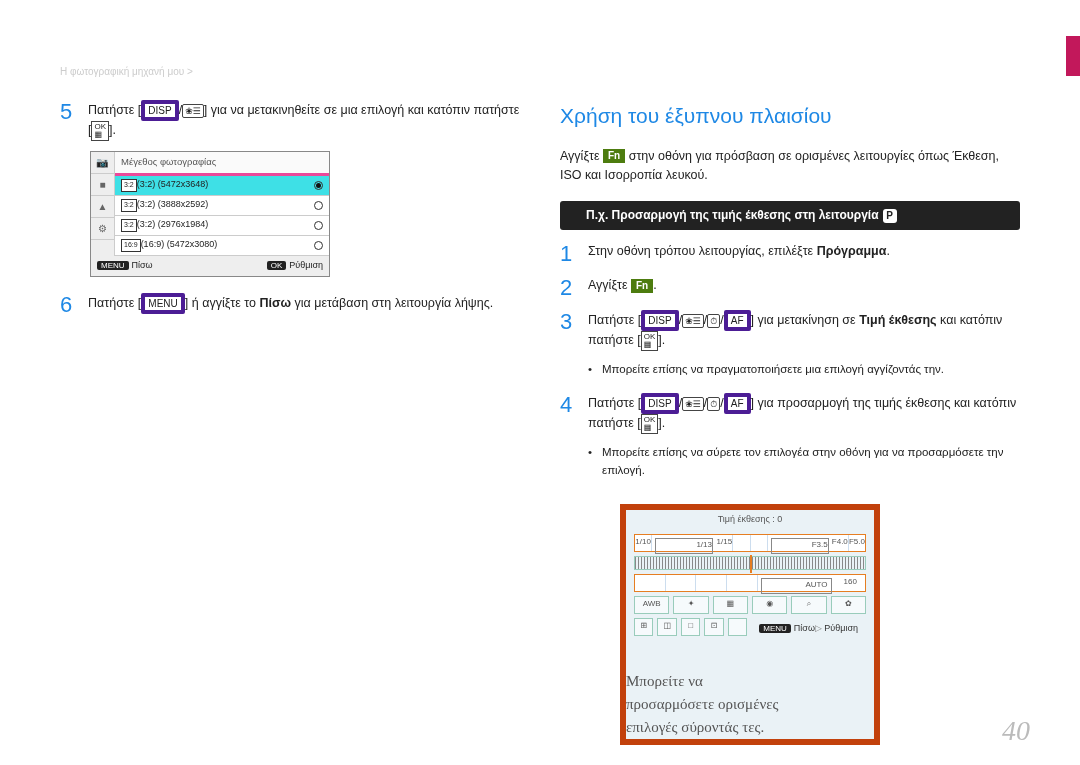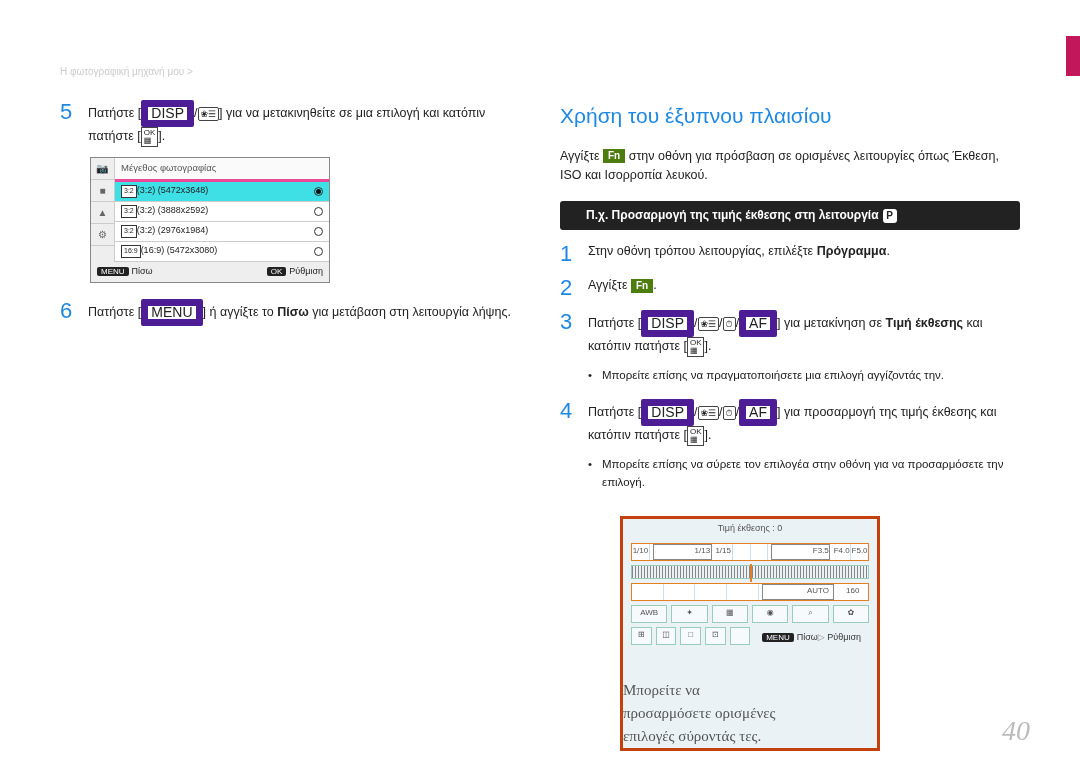--- a/index.html
+++ b/index.html
@@ -46,23 +46,23 @@
     color: #1e88e5;
     font-size: 22px;
     font-weight: 300;
     width: 28px;
     flex-shrink: 0;
     line-height: 1.1;
     font-family: "Segoe UI Light", Arial, sans-serif;
   }
   .step-body { flex: 1; }
   .btn-label {
-    border: 7px solid #4c1d95;
+    border: 4px solid #4c1d95;
     padding: 0 3px;
-    font-size: 14px;
+    font-size: 10px;
     font-family: Arial, sans-serif;
     border-radius: 2px;
     display: inline-block;
     line-height: 13px;
     vertical-align: middle;
   }
   .btn-glyph {
     border: 1px solid #444;
     padding: 0 2px;
     font-size: 9px;
@@ -166,29 +166,29 @@
   .black-banner .Pcircle {
     background:#fff;color:#222;border-radius:3px;
     width:14px;height:14px;display:inline-flex;
     align-items:center;justify-content:center;
     font-weight:bold;font-size:10px;
   }
 
   
   .exposure {
     width: 260px;
-    border: 3px solid #c2410c;
+    border: 6px solid #c2410c;
     background: #eaf2f6;
     margin: 10px 0 0 30px;
     font-size: 9px;
   }
   .exposure .etitle { text-align:center; padding:3px; font-size:9px; color:#555;}
   .exposure .erow {
     display:flex; border:1px solid #9cb; margin:4px 8px; background:#fff;
-    align-items:center; height:18px;
+    align-items:flex-start; height:18px;
   }
   .exposure .erow.orange { border:1.5px solid #e67e22; }
   .exposure .cell {
     flex:1; text-align:center; border-right:1px solid #cde;
     font-size:8px; color:#555; height:100%; display:flex;align-items:center;justify-content:center;
   }
   .exposure .cell:last-child{border-right:none;}
   .exposure .cell.box { border:1px solid #888; margin:3px;padding-left:40px;}
   .exposure .ruler {
     margin:4px 8px; height:14px;

